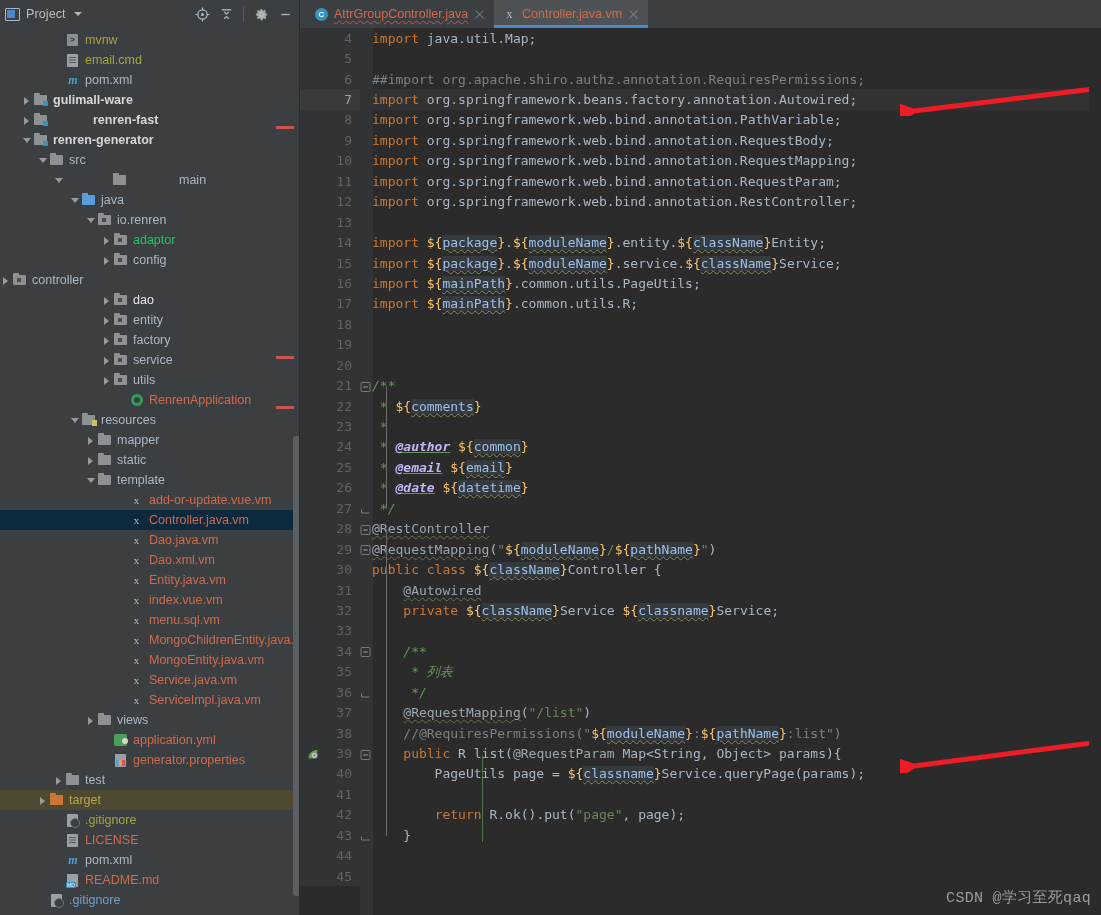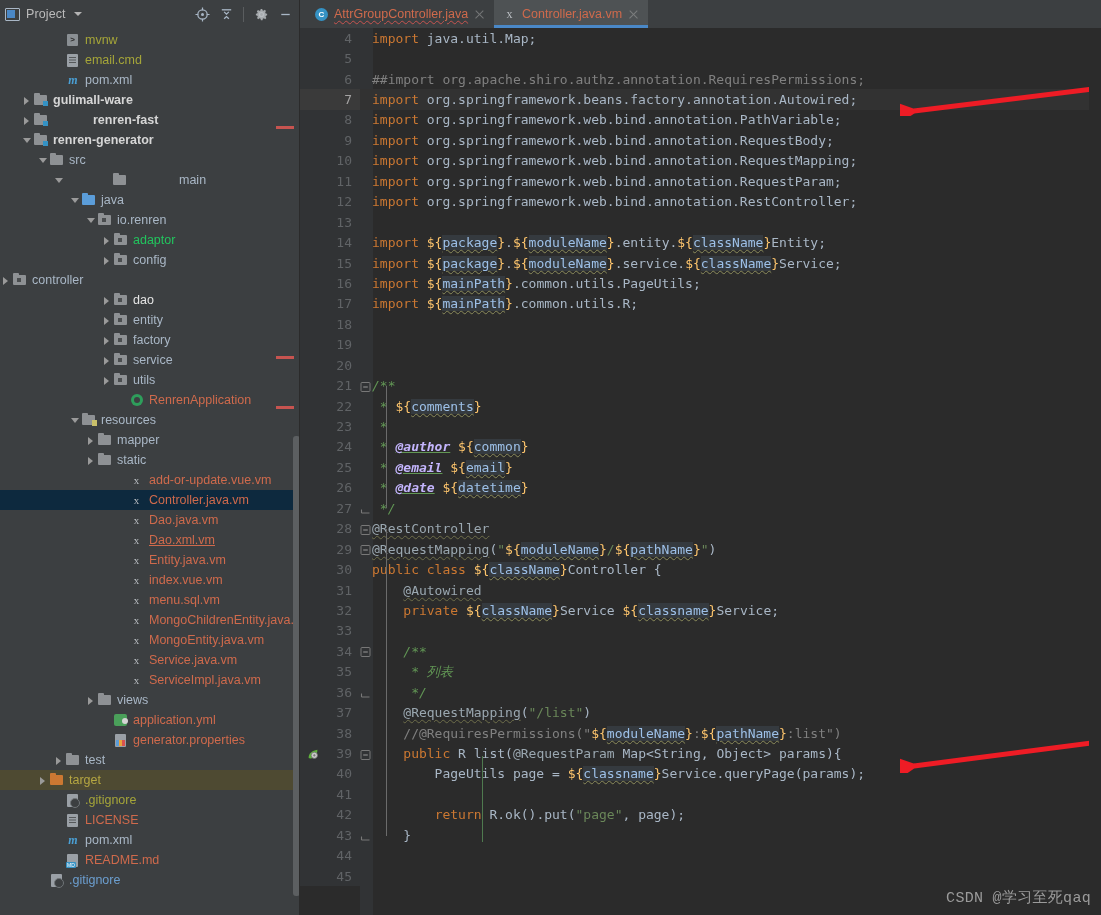--- a/index.html
+++ b/index.html
@@ -640,20 +640,27 @@
             </span>
             <span class="lbl" style="color: rgb(169, 183, 198);">mapper</span>
           </div>
           <div class="row" style="padding-left: 85px;">
             <span class="arrow right"></span>
             <span class="ico">
               <span class="ic-folder"></span>
             </span>
             <span class="lbl" style="color: rgb(169, 183, 198);">static</span>
           </div>
+          <div class="row" style="padding-left: 85px;">
+            <span class="arrow down"></span>
+            <span class="ico">
+              <span class="ic-folder"></span>
+            </span>
+            <span class="lbl" style="color: rgb(169, 183, 198);">template</span>
+          </div>
           <div class="row" style="padding-left: 117px;">
             <span class="arrow"></span>
             <span class="ico">
               <span class="ic-vm">x</span>
             </span>
             <span class="lbl" style="color: rgb(207, 106, 76);">add-or-update.vue.vm</span>
           </div>
           <div class="row sel-blue" style="padding-left: 117px;">
             <span class="arrow"></span>
             <span class="ico">
@@ -666,21 +673,21 @@
             <span class="ico">
               <span class="ic-vm">x</span>
             </span>
             <span class="lbl" style="color: rgb(207, 106, 76);">Dao.java.vm</span>
           </div>
           <div class="row" style="padding-left: 117px;">
             <span class="arrow"></span>
             <span class="ico">
               <span class="ic-vm">x</span>
             </span>
-            <span class="lbl" style="color: rgb(207, 106, 76); text-decoration: underline;">Dao.xml.vm</span>
+            <span class="lbl" style="color: rgb(207, 106, 76);">Dao.xml.vm</span>
           </div>
           <div class="row" style="padding-left: 117px;">
             <span class="arrow"></span>
             <span class="ico">
               <span class="ic-vm">x</span>
             </span>
             <span class="lbl" style="color: rgb(207, 106, 76);">Entity.java.vm</span>
           </div>
           <div class="row" style="padding-left: 117px;">
             <span class="arrow"></span>

